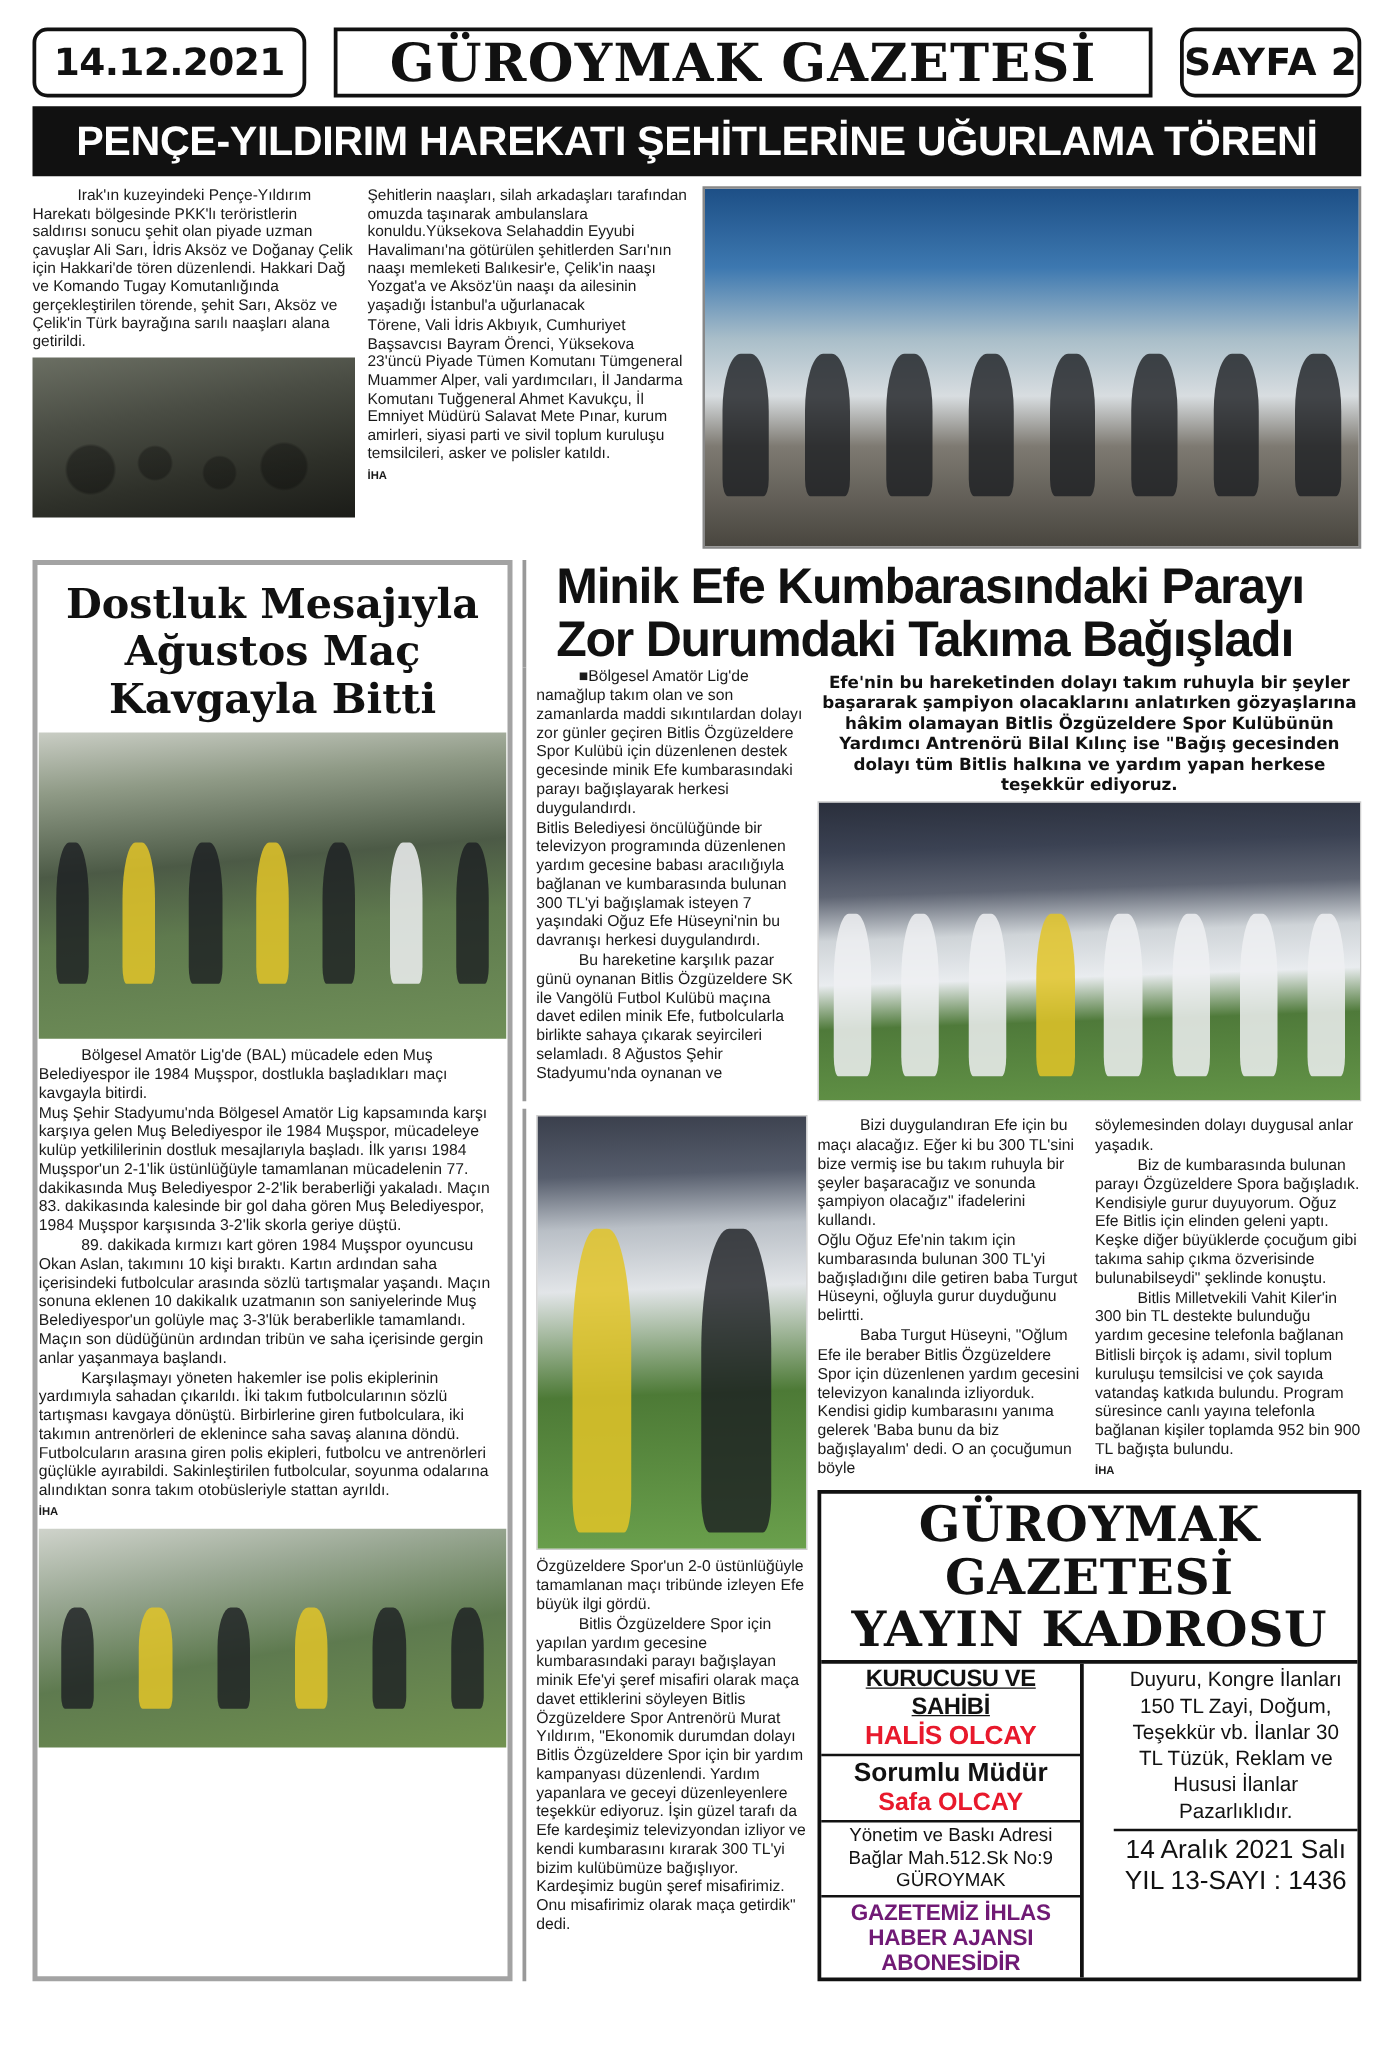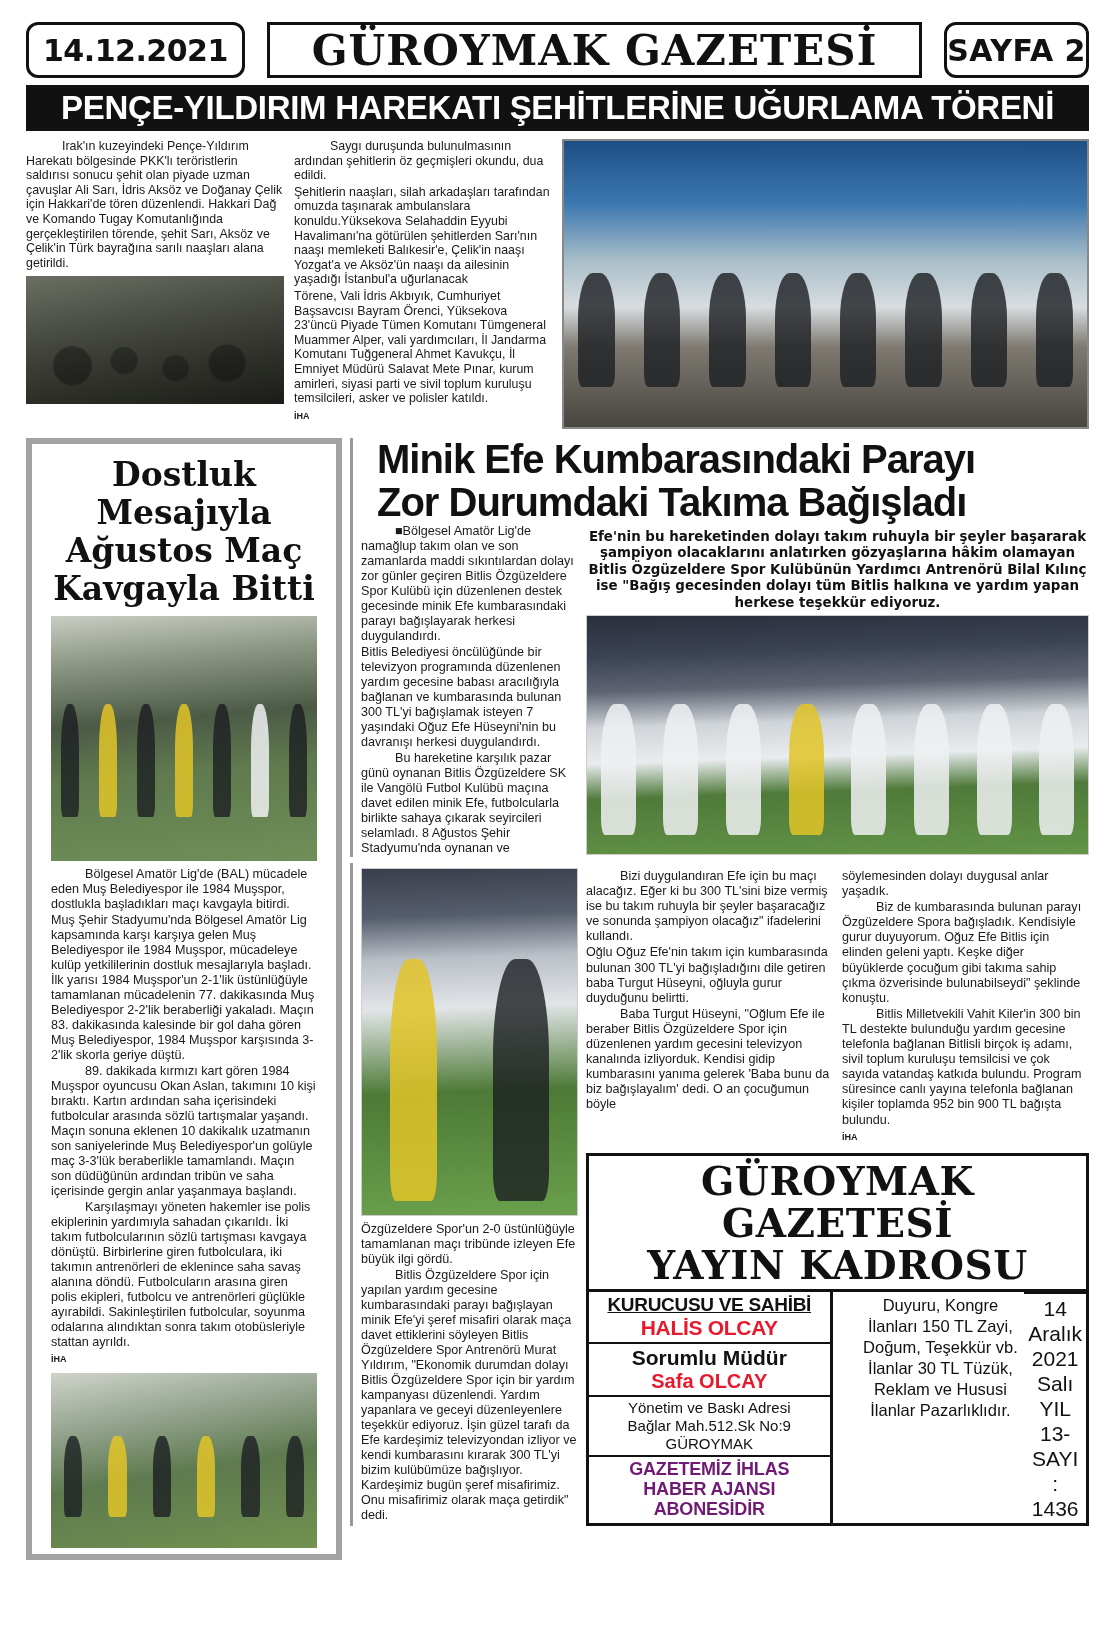--- a/index.html
+++ b/index.html
@@ -20,21 +20,21 @@
     font-weight: 900; color: #111;
   }
   .mh-date { border-radius: 12px; padding: 0 14px; font-size: 30px; letter-spacing: -0.5px;
              font-family: "DejaVu Sans", sans-serif; }
   .mh-title { flex: 1; font-size: 42px; letter-spacing: 1px; font-family: "DejaVu Serif", serif;
               font-weight: 900; }
   .mh-page { border-radius: 12px; padding: 0 0; font-size: 30px; letter-spacing: 0.5px;
              font-family: "DejaVu Sans", sans-serif; }
 
   .banner {
-    margin-top: 7px; background: #111; color: #fff; height: 46px;
+    margin-top: 7px; background: #111; color: #fff; height: 56px;
     display: flex; align-items: center; justify-content: center;
     font-size: 33px; font-weight: 900; letter-spacing: -0.3px;
     font-family: "Liberation Sans", sans-serif;
     white-space: nowrap;
   }
 
   
   .art1 { display: flex; margin-top: 8px; height: 290px; gap: 10px; }
   .a1c { width: 258px; font-size: 12.4px; line-height: 14.6px; color: #1a1a1a; text-align: left; }
   .a1c p { margin-bottom: 2px; }
@@ -46,21 +46,21 @@
   }
   .a1-photo-big {
     flex: 1; border: 2px solid #888;
     background: linear-gradient(180deg,#1d4f86 0%,#3d78b0 22%,#a9bec9 42%,#d8dde0 58%,#7e7a72 72%,#49463f 100%);
     position: relative; overflow: hidden;
   }
   .agency { font-size: 9px; font-weight: 700; vertical-align: baseline; }
 
   
   .mid { display: flex; gap: 8px; margin-top: 9px; }
-  .left-col { width: 316px; border: 6px solid #a3a3a3; padding: 6px 19px; }
+  .left-col { width: 384px; border: 4px solid #a3a3a3; padding: 6px 1px; }
   .right-col { flex: 1; }
 
   .hl-left {
     font-family: "DejaVu Serif", serif; font-weight: 900;
     font-size: 33px; line-height: 38px; text-align: center; color: #111;
     padding: 6px 0 8px 0;
   }
   .photo-fight {
     width: 100%; height: 245px; margin-bottom: 6px;
     background: linear-gradient(175deg,#c9cdc4 0%,#8f9a86 18%,#4c5a46 42%,#5f7a4e 62%,#6f8f58 100%);
@@ -108,21 +108,21 @@
   
   .colophon { border: 3px solid #111; margin-top: 8px; background: #fff; }
   .colo-title {
     text-align: center; font-family: "DejaVu Serif", serif; font-weight: 900;
     color: #111; padding: 4px 0 2px 0;
   }
   .colo-title .l1 { font-size: 39px; line-height: 42px; letter-spacing: 0.5px; display:block; }
   .colo-title .l2 { font-size: 39px; line-height: 43px; letter-spacing: 0.5px; display:block; }
   .colo-grid { display: flex; border-top: 3px solid #111; }
   .colo-l { width: 49%; border-right: 3px solid #111; }
-  .colo-r { flex: 1; display: flex; flex-direction: row; padding-left: 24px; }
+  .colo-r { flex: 1; display: flex; flex-direction: column; padding-left: 24px; }
   .cell { padding: 2px 5px; text-align: center; }
   .cell + .cell { border-top: 2px solid #111; }
   .kurucu { font-size: 19px; font-weight: 800; text-decoration: underline; color:#111; letter-spacing:-0.3px;}
   .halis { font-size: 21px; font-weight: 800; color: #e8192c; letter-spacing:-0.3px; }
   .sorumlu { font-size: 21px; font-weight: 700; color: #111; }
   .safa { font-size: 20px; font-weight: 800; color: #e8192c; }
   .addr { font-size: 15px; line-height: 18px; color: #111; }
   .ihlas { font-size: 18px; font-weight: 800; color: #701a75; line-height: 20px; letter-spacing:-0.2px;}
   .ilan { font-size: 16.5px; line-height: 21px; color: #111; padding: 3px 6px; text-align:center; }
   .tarih { font-size: 21px; line-height: 25px; color: #111; text-align:center; padding: 2px 4px; }
@@ -157,21 +157,20 @@
   <div class="banner">PENÇE-YILDIRIM HAREKATI ŞEHİTLERİNE UĞURLAMA TÖRENİ</div>
 
   <div class="art1">
     <div class="a1c">
       <p class="ind">Irak'ın kuzeyindeki Pençe-Yıldırım Harekatı bölgesinde PKK'lı teröristlerin saldırısı sonucu şehit olan piyade uzman çavuşlar Ali Sarı, İdris Aksöz ve Doğanay Çelik için Hakkari'de tören düzenlendi. Hakkari Dağ ve Komando Tugay Komutanlığında gerçekleştirilen törende, şehit Sarı, Aksöz ve Çelik'in Türk bayrağına sarılı naaşları alana getirildi.</p>
       <div class="a1-photo-small">
         <div class="photo-overlay"></div>
       </div>
     </div>
     <div class="a1c">
-      <p class="ind">Saygı duruşunda bulunulmasının ardından şehitlerin öz geçmişleri okundu, dua edildi.</p>
       <p>Şehitlerin naaşları, silah arkadaşları tarafından omuzda taşınarak ambulanslara konuldu.Yüksekova Selahaddin Eyyubi Havalimanı'na götürülen şehitlerden Sarı'nın naaşı memleketi Balıkesir'e, Çelik'in naaşı Yozgat'a ve Aksöz'ün naaşı da ailesinin yaşadığı İstanbul'a uğurlanacak</p>
       <p>Törene, Vali İdris Akbıyık, Cumhuriyet Başsavcısı Bayram Örenci, Yüksekova 23'üncü Piyade Tümen Komutanı Tümgeneral Muammer Alper, vali yardımcıları, İl Jandarma Komutanı Tuğgeneral Ahmet Kavukçu, İl Emniyet Müdürü Salavat Mete Pınar, kurum amirleri, siyasi parti ve sivil toplum kuruluşu temsilcileri, asker ve polisler katıldı.</p>
       <span class="agency">İHA</span>
     </div>
     <div class="a1-photo-big">
       <div class="fig-row" style="bottom:14%;height:40%">
         <div class="fig dark"></div>
           <div class="fig dark"></div>
           <div class="fig dark"></div>
         <div class="fig dark"></div>

